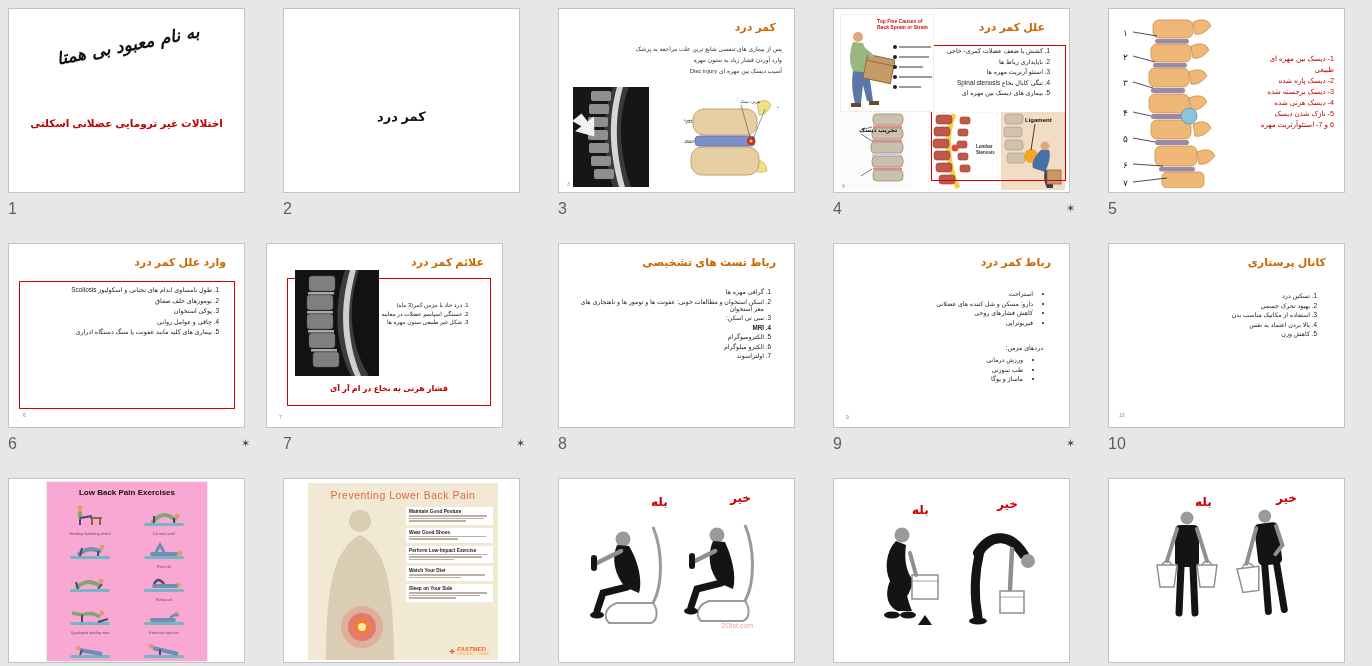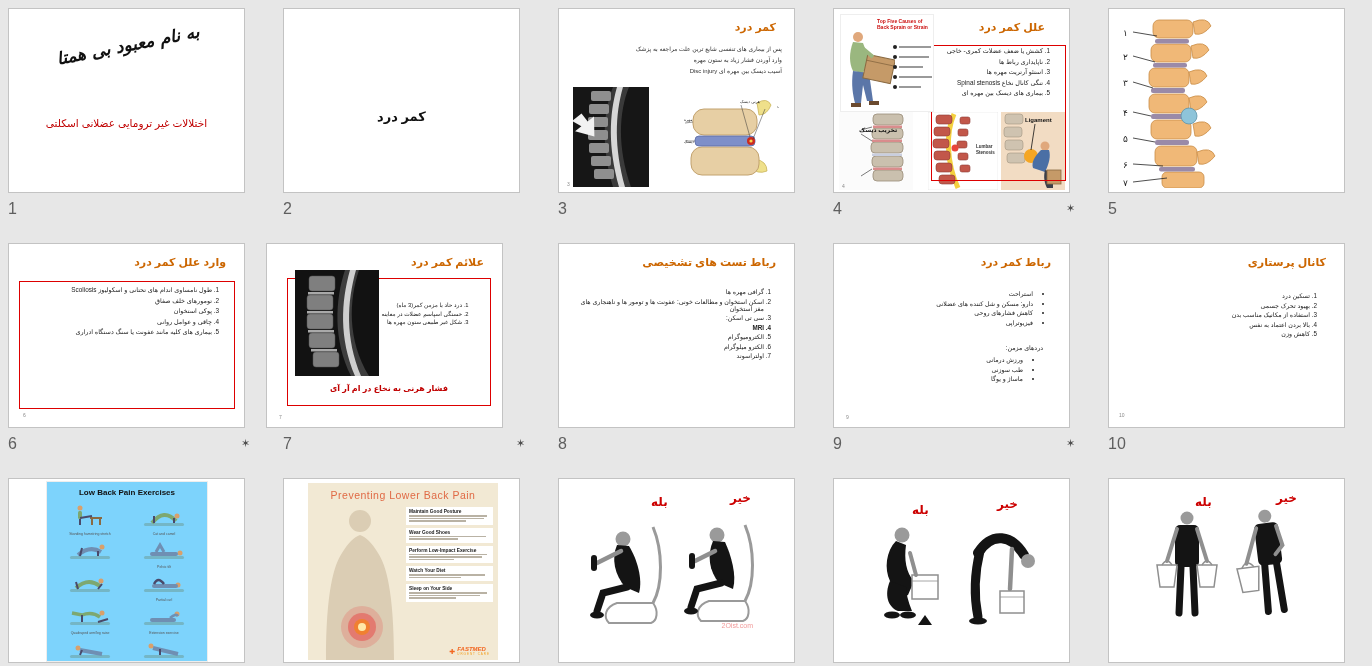--- a/index.html
+++ b/index.html
@@ -29,21 +29,21 @@
   ul.plist { direction:rtl; list-style:disc; padding-right:10px; color:#222; }
   .pgn { position:absolute; font-size:5px; color:#8a8a8a; }
   .redbox { position:absolute; border:1px solid #dd0000; z-index:3; pointer-events:none; }
   .callig {
     position:absolute; top:26px; left:24px; width:190px; text-align:center;
     font-family:"DejaVu Serif",serif; font-style:italic; font-weight:bold;
     font-size:17px; color:#111; transform:rotate(-11deg); direction:rtl;
   }
   .s1sub {
     position:absolute; top:108px; left:0; width:100%; text-align:center;
-    color:#c00000; font-weight:normal; font-size:10.5px; direction:rtl;
+    color:#c00000; font-weight:bold; font-size:10.5px; direction:rtl;
   }
   .s2ttl {
     position:absolute; top:100px; left:0; width:100%; text-align:center;
     font-weight:bold; font-size:13px; color:#111; direction:rtl;
   }
   .s3line { position:absolute; right:12px; left:6px; font-size:6px; color:#333;
             direction:rtl; text-align:right; }
   .s5list { position:absolute; top:44px; right:10px; width:120px;
             font-size:7.2px; line-height:11px; color:#c00000;
             direction:rtl; text-align:right; }
@@ -268,20 +268,29 @@
     <g font-size="9" fill="#222" font-family="DejaVu Sans">
       <text x="8" y="22">۱</text>
       <text x="8" y="46">۲</text>
       <text x="8" y="72">۳</text>
       <text x="8" y="102">۴</text>
       <text x="8" y="128">۵</text>
       <text x="8" y="154">۶</text>
       <text x="8" y="172">۷</text>
     </g>
   </svg>
+  <div class="s5list">
+    <div>1- دیسک بین مهره ای</div>
+    <div>طبیعی</div>
+    <div>2- دیسک پاره شده</div>
+    <div>3- دیسک برجسته شده</div>
+    <div>4- دیسک هرنی شده</div>
+    <div>5- نازک شدن دیسک</div>
+    <div>6 و 7- استئوآرتریت مهره</div>
+  </div>
 </div>
 <div class="snum" style="left:1108px;top:200px">5</div>
 
 <div class="slide" style="left:8px;top:243px">
   <div class="ttl">وارد علل کمر درد</div>
   <div class="redbox" style="left:10px;top:37px;width:216px;height:128px"></div>
   <ol class="plist" style="position:absolute;top:42px;right:20px;width:198px;font-size:6.4px">
     <li>طول نامساوی اندام های تحتانی و اسکولیوز Scoliosis</li>
     <li>تومورهای خلف صفاق</li>
     <li>پوکی استخوان</li>
@@ -363,21 +372,21 @@
     <li>بهبود تحرک جسمی</li>
     <li>استفاده از مکانیک مناسب بدن</li>
     <li>بالا بردن اعتماد به نفس</li>
     <li>کاهش وزن</li>
   </ol>
   <div class="pgn" style="left:10px;top:168px">10</div>
 </div>
 <div class="snum" style="left:1108px;top:435px">10</div>
 
 <div class="slide" style="left:8px;top:478px">
-  <div style="position:absolute;left:37px;top:2px;width:162px;height:181px;background:#7dd3fc;border:1px solid #eee">
+  <div style="position:absolute;left:37px;top:2px;width:162px;height:181px;background:#f9a8d4;border:1px solid #eee">
     <div style="text-align:center;font-weight:bold;font-size:8px;color:#111;margin-top:6px">Low Back Pain Exercises</div>
     <div class="exgrid">
       <div class="excell">
         <svg width="44" height="24" viewBox="0 0 44 24">
           <rect x="22" y="13" width="12" height="2" fill="#8a6a42"></rect>
             <rect x="23" y="15" width="2" height="6" fill="#8a6a42"></rect>
             <rect x="31" y="15" width="2" height="6" fill="#8a6a42"></rect>
           <circle cx="12" cy="4" r="2.5" fill="#d9a06b"></circle>
             <rect x="10" y="7" width="4" height="8" rx="1.5" fill="#7da871"></rect>
             <path d="M12,15 L12,21 M12,14 L24,12" stroke="#4a4a6a" stroke-width="2" fill="none"></path>

